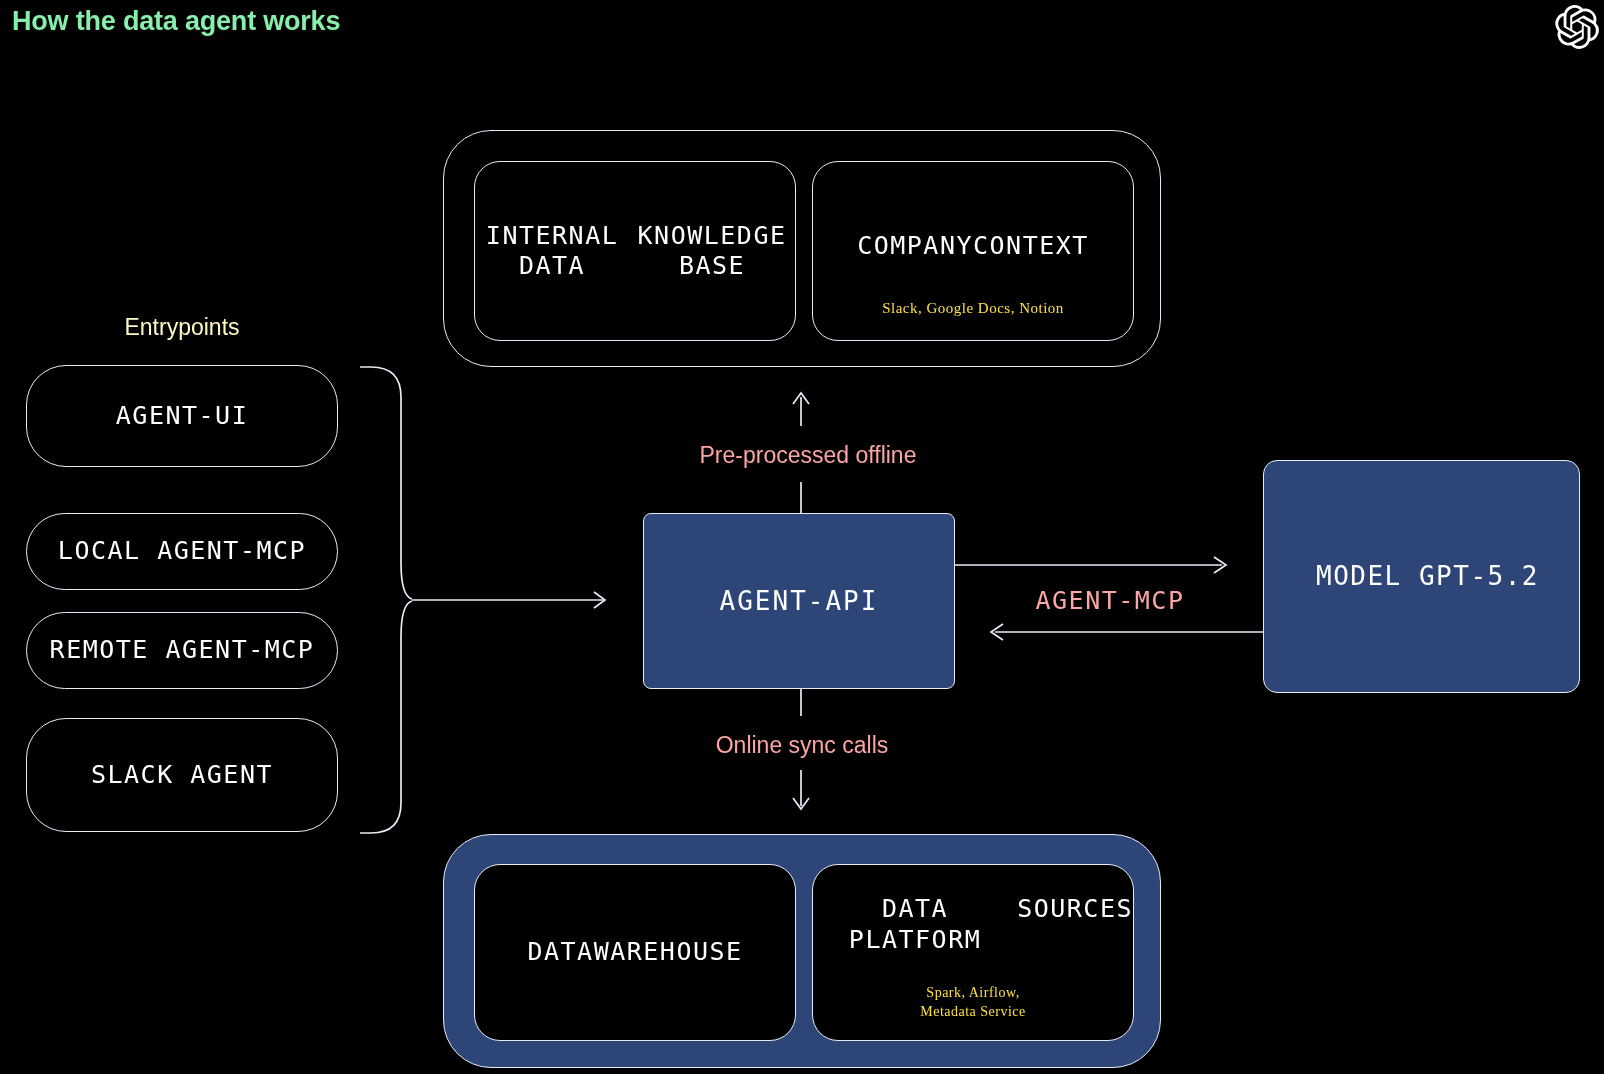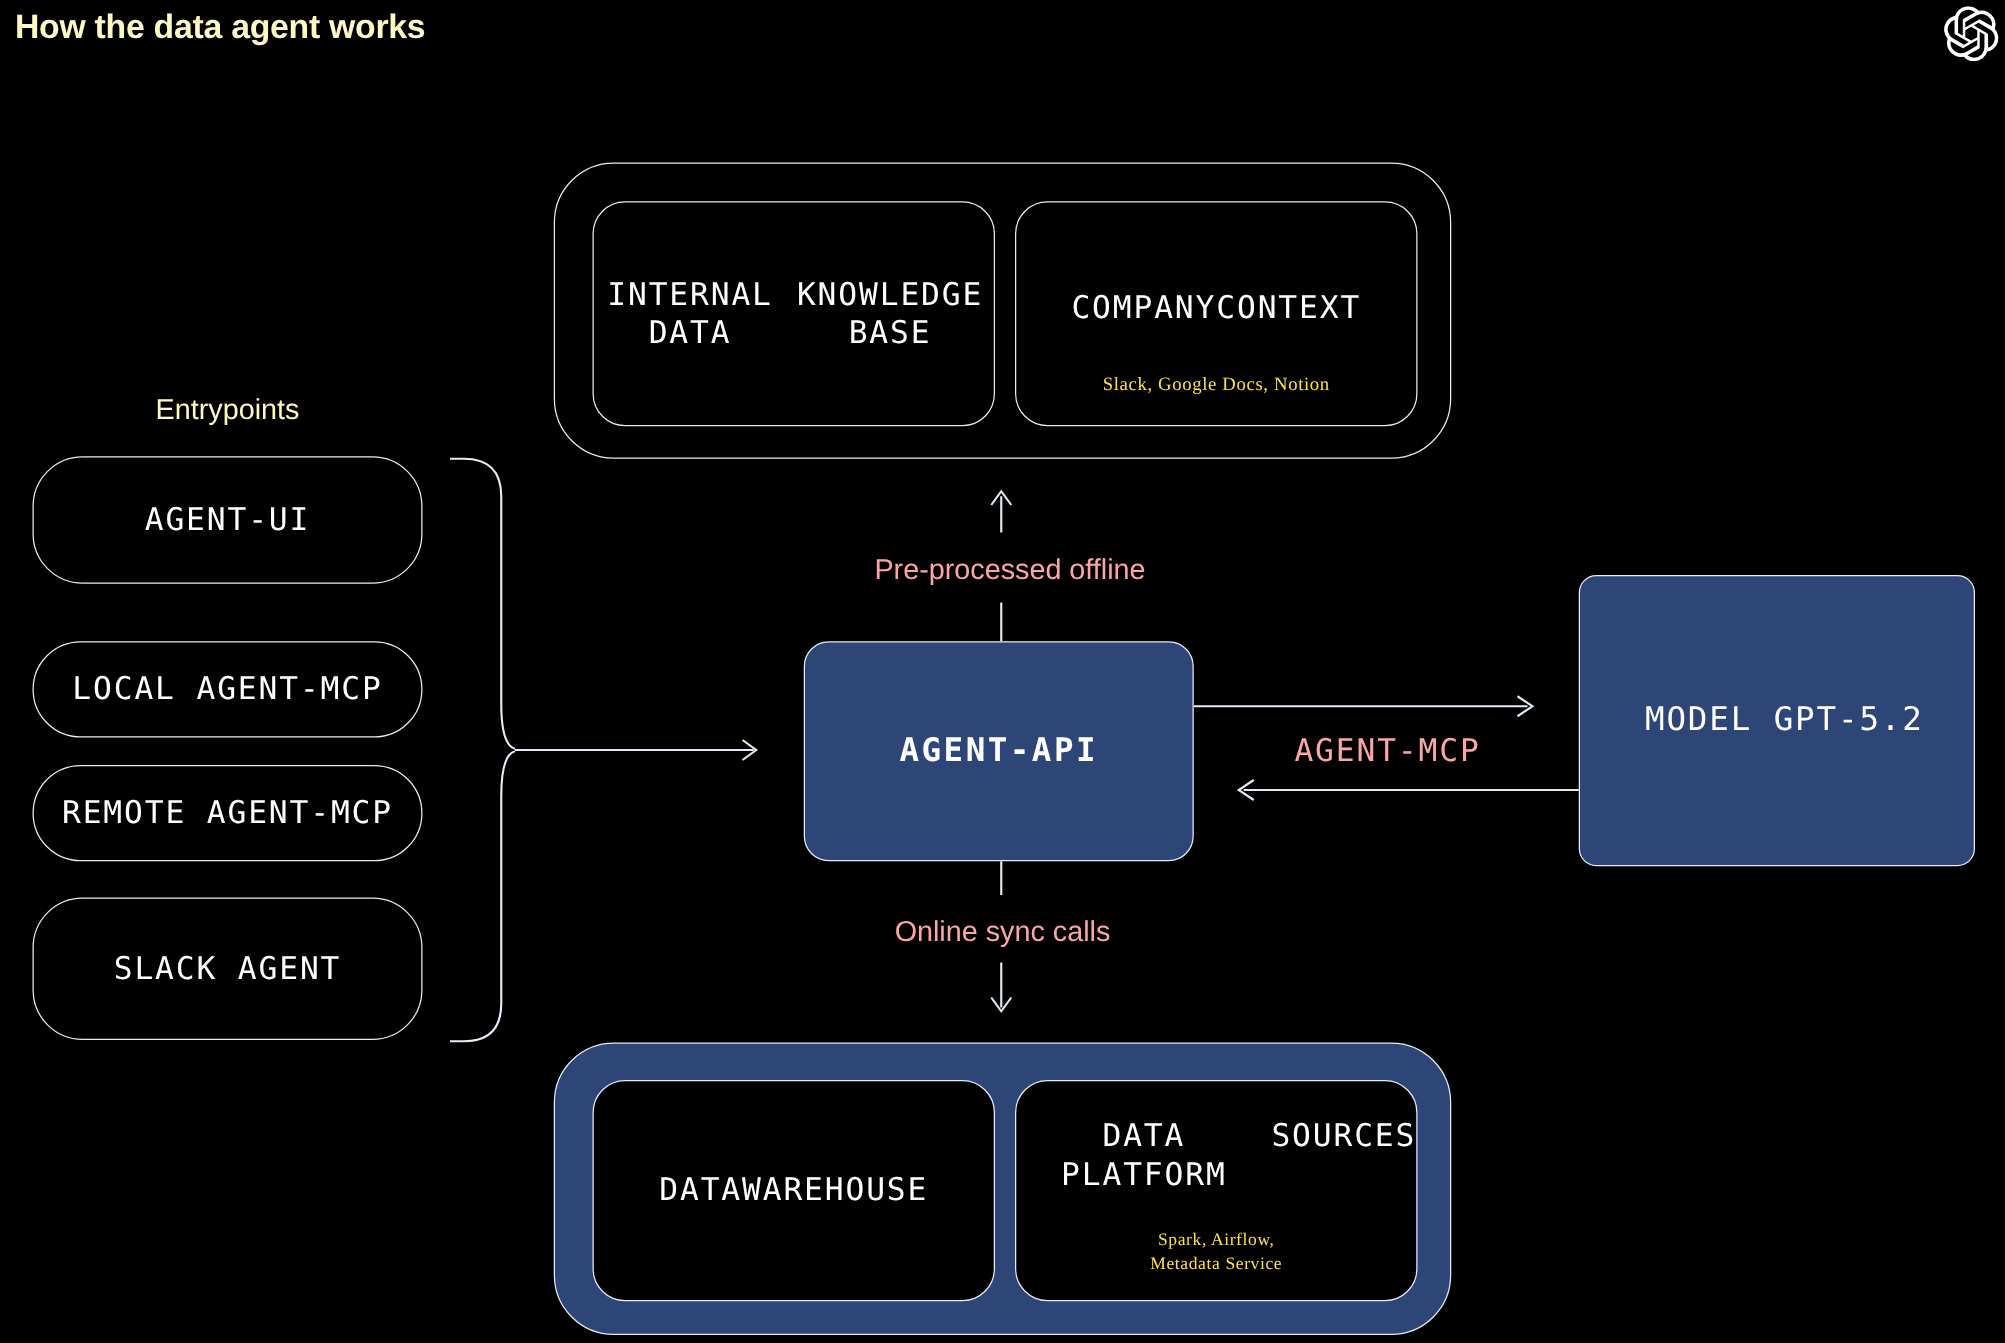--- a/index.html
+++ b/index.html
@@ -1,19 +1,19 @@
 <!DOCTYPE html>
 <html><head>
 <meta charset="utf-8">
 <style>
   html,body{margin:0;padding:0;background:#000;}
   .canvas{position:relative;width:1604px;height:1074px;background:#000000;overflow:hidden;
           font-family:"Liberation Sans",sans-serif;color:#ffffff;}
   .title{position:absolute;left:12px;top:6px;font-size:27px;font-weight:bold;
-         letter-spacing:-0.2px;color:#fef9c3;}
+         letter-spacing:-0.2px;color:#86efac;}
   .logo{position:absolute;top:5px;right:5px;width:44px;height:44px;}
   .connectors{position:absolute;left:0;top:0;width:1604px;height:1074px;pointer-events:none;}
 
   
   .node{position:absolute;display:flex;align-items:center;justify-content:center;
         border:1.6px solid #e5ecf7;box-sizing:border-box;text-align:center;
         font-family:"DejaVu Sans Mono","Liberation Mono",monospace;color:#ffffff;}
   .mono-lg{font-size:25px;letter-spacing:1.5px;line-height:1.22;}
   .blue{background:#2d4577;}
 
@@ -37,22 +37,22 @@
   .bi2{left:368px;top:29px;width:322px;height:177px;}
   .ti2 .node-title{padding-bottom:10px;text-align:right;}
   .bi2 .node-title{padding-bottom:56px;}
   .subtitle{position:absolute;left:0;right:0;text-align:center;font-size:15px;
             letter-spacing:0.5px;line-height:1.35;color:#fde047;
             font-family:Liberation Serif, serif;}
   .ti2 .subtitle{bottom:22px;}
   .bi2 .subtitle{bottom:18px;font-size:14px;}
 
   
-  .api{left:643px;top:513px;width:312px;height:176px;border-radius:20px;
-       font-size:26px;letter-spacing:2px;font-weight:bold;}
+  .api{left:643px;top:513px;width:312px;height:176px;border-radius:8px;
+       font-size:26px;letter-spacing:2px;}
   .model{left:1263px;top:460px;width:317px;height:233px;border-radius:14px;
          font-size:26px;letter-spacing:1.5px;line-height:1.3;padding-left:12px;}
 
   
   .flow-label{position:absolute;text-align:center;font-size:23px;color:#fca5a5;}
   .lbl-pre{left:643px;top:442px;width:330px;}
   .lbl-online{left:640px;top:732px;width:324px;}
   .lbl-mcp{left:1000px;top:586px;width:220px;
            font-family:"DejaVu Sans Mono","Liberation Mono",monospace;
            font-size:25px;letter-spacing:1.5px;}

